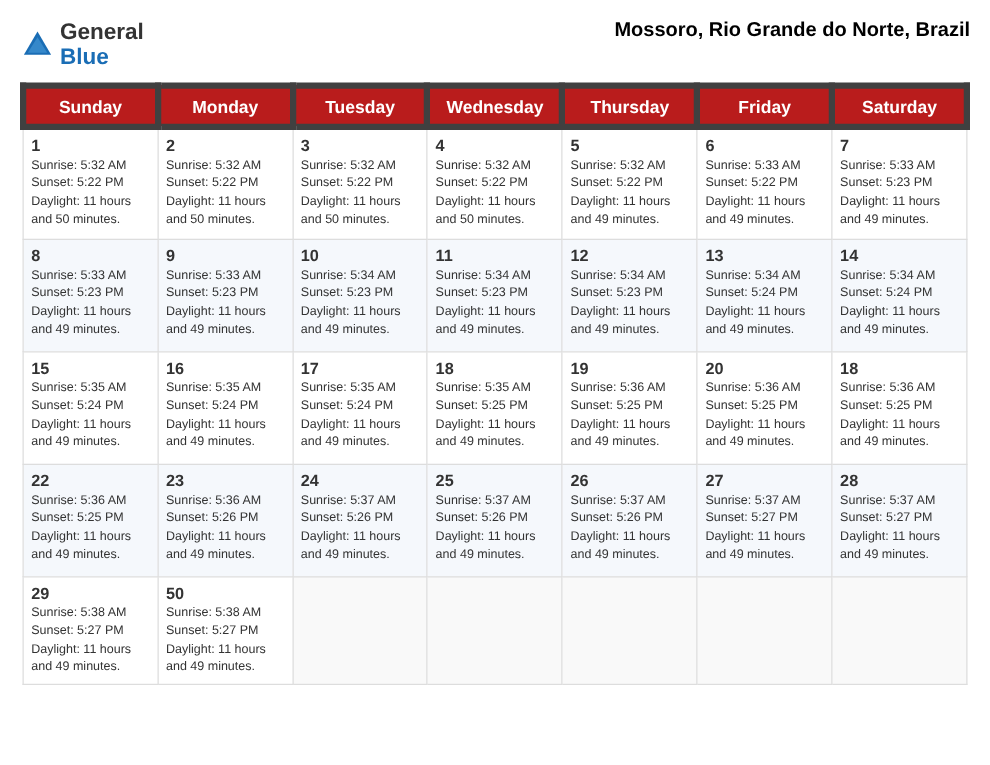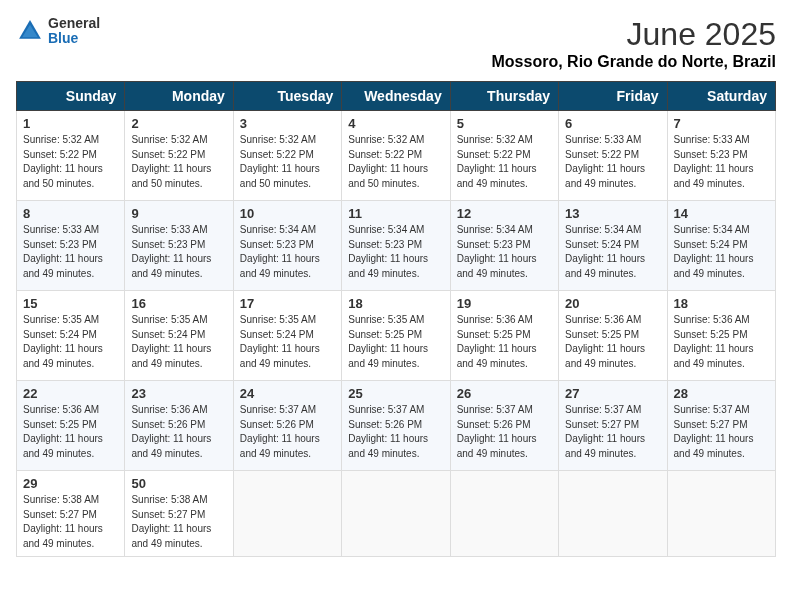--- a/index.html
+++ b/index.html
@@ -15,21 +15,21 @@
       justify-content: space-between;
       align-items: flex-start;
       margin-bottom: 10px;
     }
     .logo {
       display: flex;
       align-items: center;
       gap: 4px;
     }
     .logo-text {
-      font-size: 14px;
+      font-size: 18px;
       font-weight: bold;
       line-height: 1.1;
     }
     .logo-text .general { color: #333; }
     .logo-text .blue { color: #1a6db5; }
     .logo-icon {
       width: 28px;
       height: 28px;
     }
     .title-area {
@@ -45,26 +45,26 @@
       color: #000000;
       font-weight: bold;
       padding-left: 29px;
     }
     .calendar {
       width: 100%;
       border-collapse: collapse;
       border: 1px solid #ccc;
     }
     .calendar th {
-      background: #0c4a6e;
+      background: #b91c1c;
       color: white;
-      text-align: right;
+      text-align: center;
       padding: 6px 8px;
       font-size: 14px;
-      border: 1px solid #404040;
+      border: 5px solid #404040;
     }
     .calendar td {
       vertical-align: top;
       padding: 5px 6px;
       border: 1px solid #ddd;
       font-size: 10.5px;
       color: #333;
       height: 90px;
       width: 108px;
       background: #fff;
@@ -98,21 +98,20 @@
     <svg class="logo-icon" viewBox="0 0 36 36">
       <polygon points="18,4 32,28 4,28" fill="#1a6db5"></polygon>
       <polygon points="18,10 28,26 8,26" fill="#4fa3e0" opacity="0.5"></polygon>
     </svg>
     <div class="logo-text">
       <div class="general">General</div>
       <div class="blue">Blue</div>
     </div>
   </div>
   <div class="title-area">
-    <div class="month-year">June 2025</div>
     <div class="location">Mossoro, Rio Grande do Norte, Brazil</div>
   </div>
 </div>
 
 <table class="calendar">
   <thead>
     <tr>
     <th>Sunday</th>
         <th>Monday</th>
         <th>Tuesday</th>

